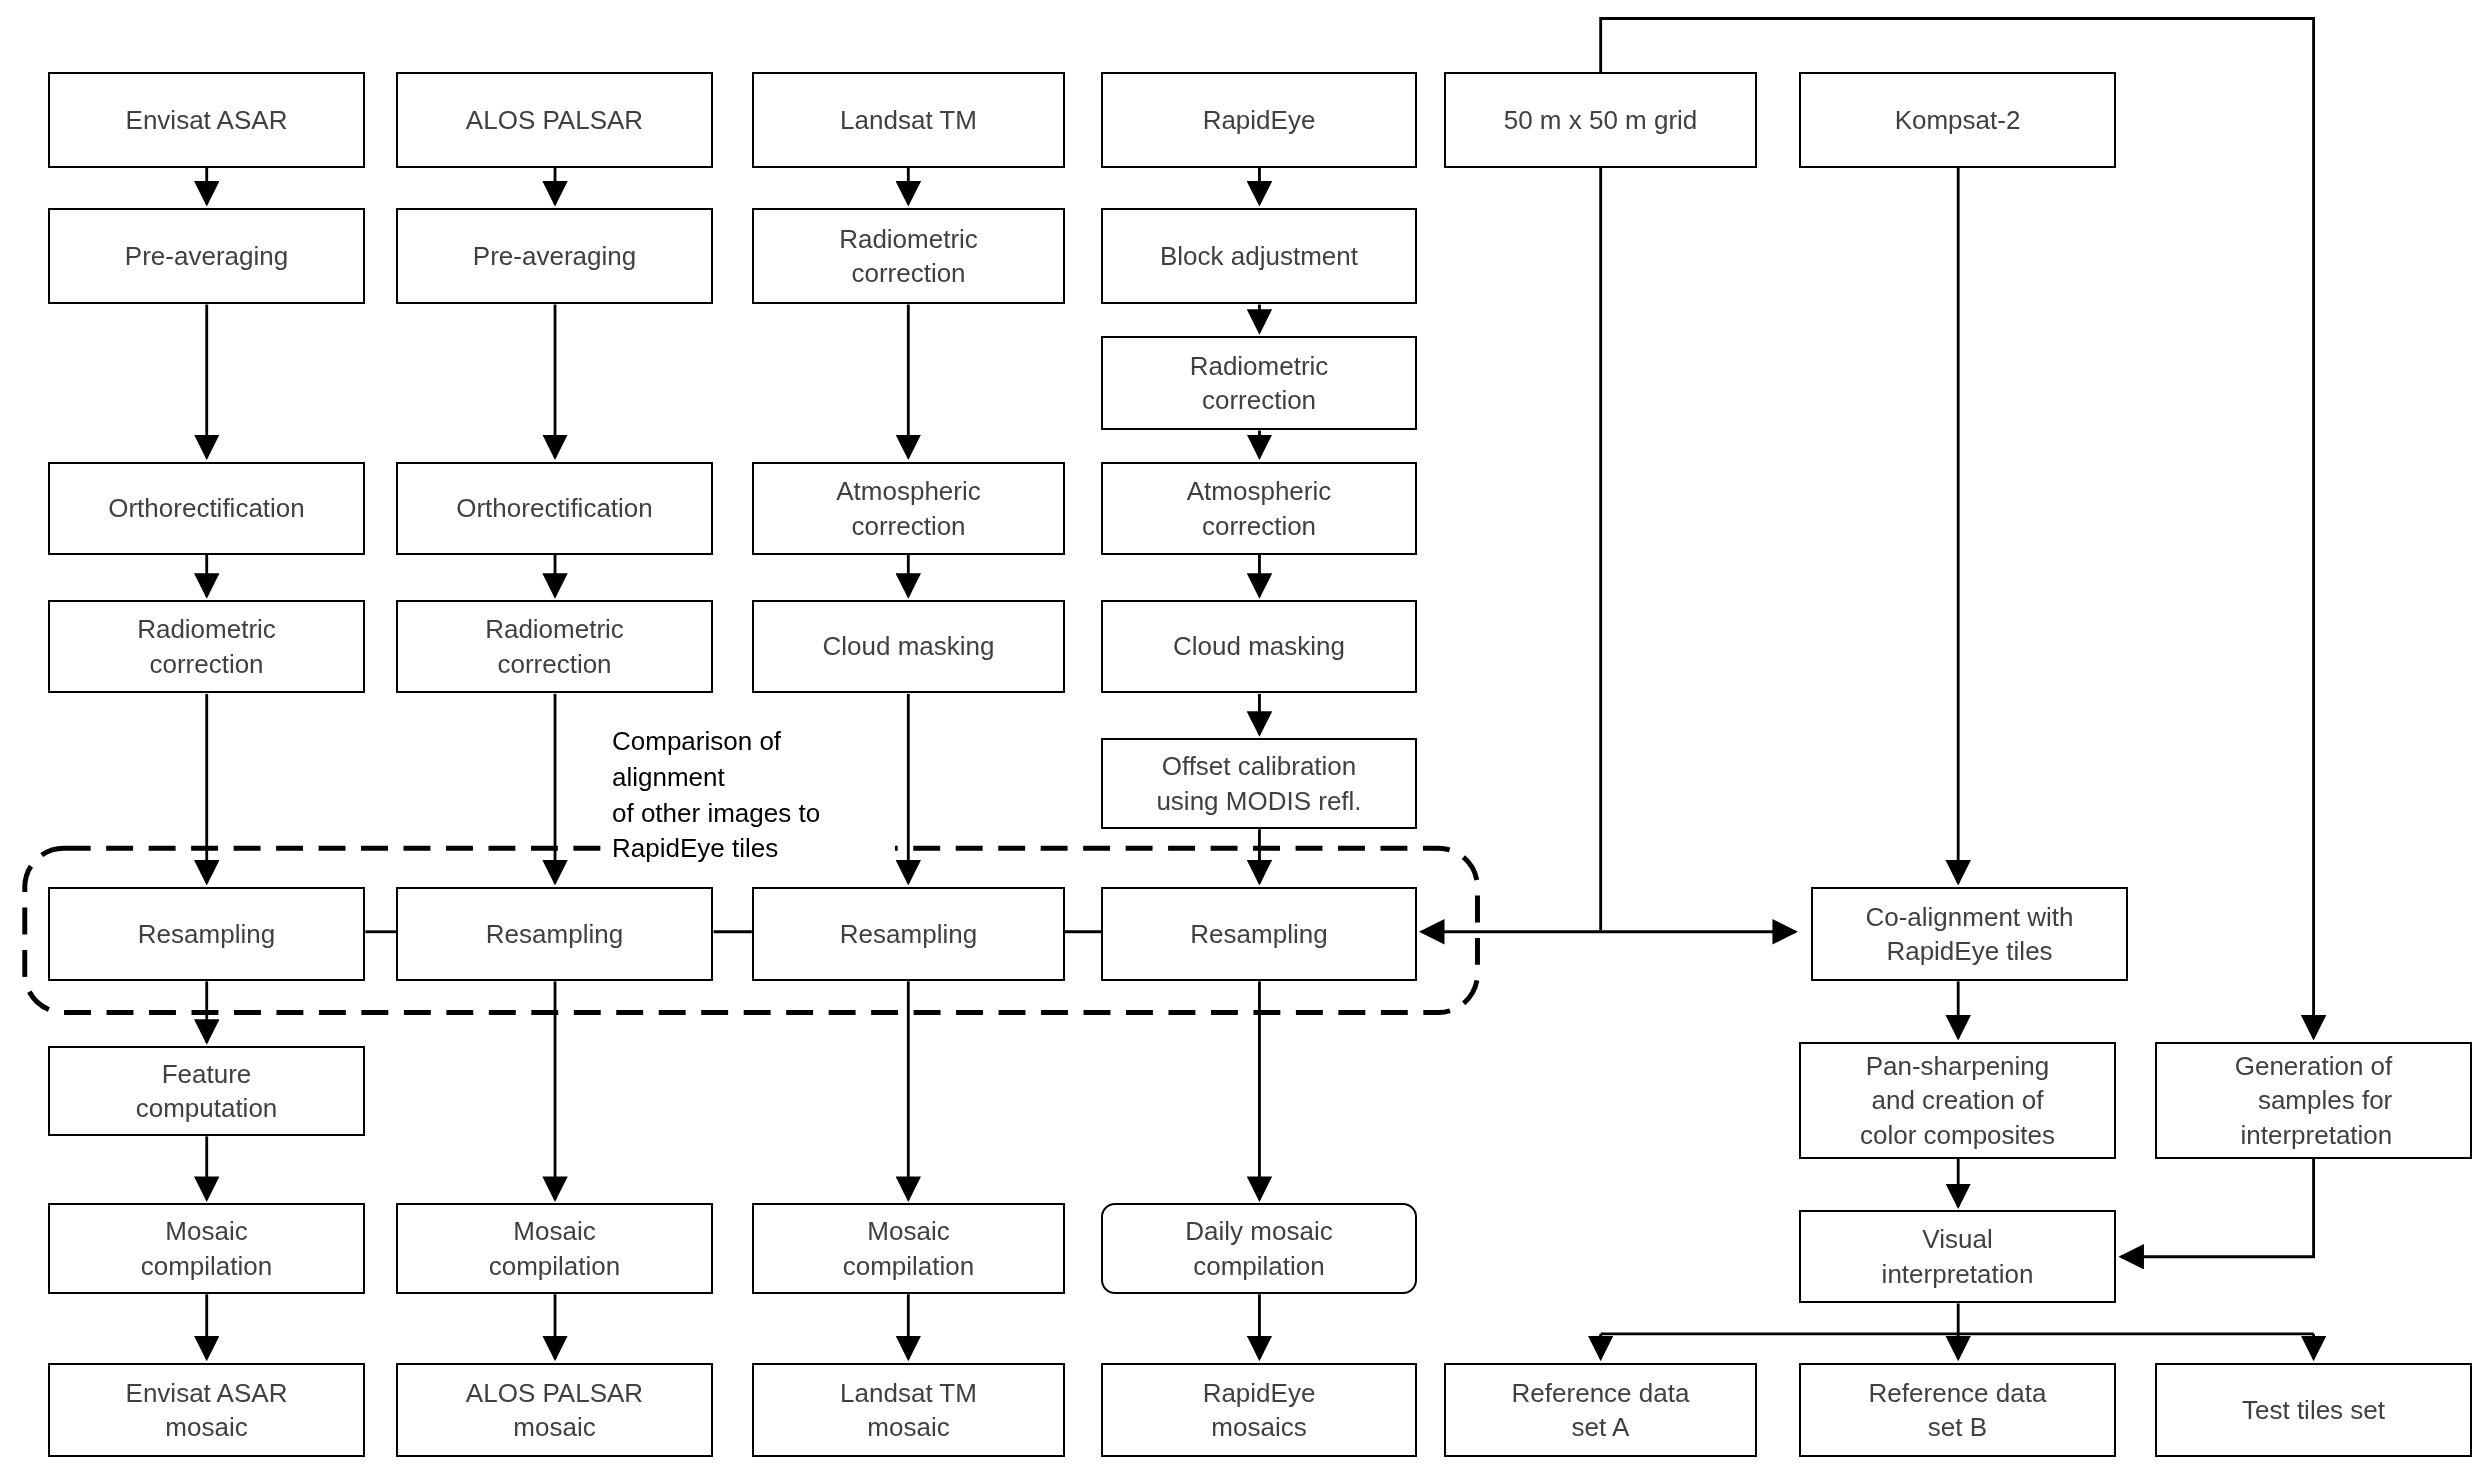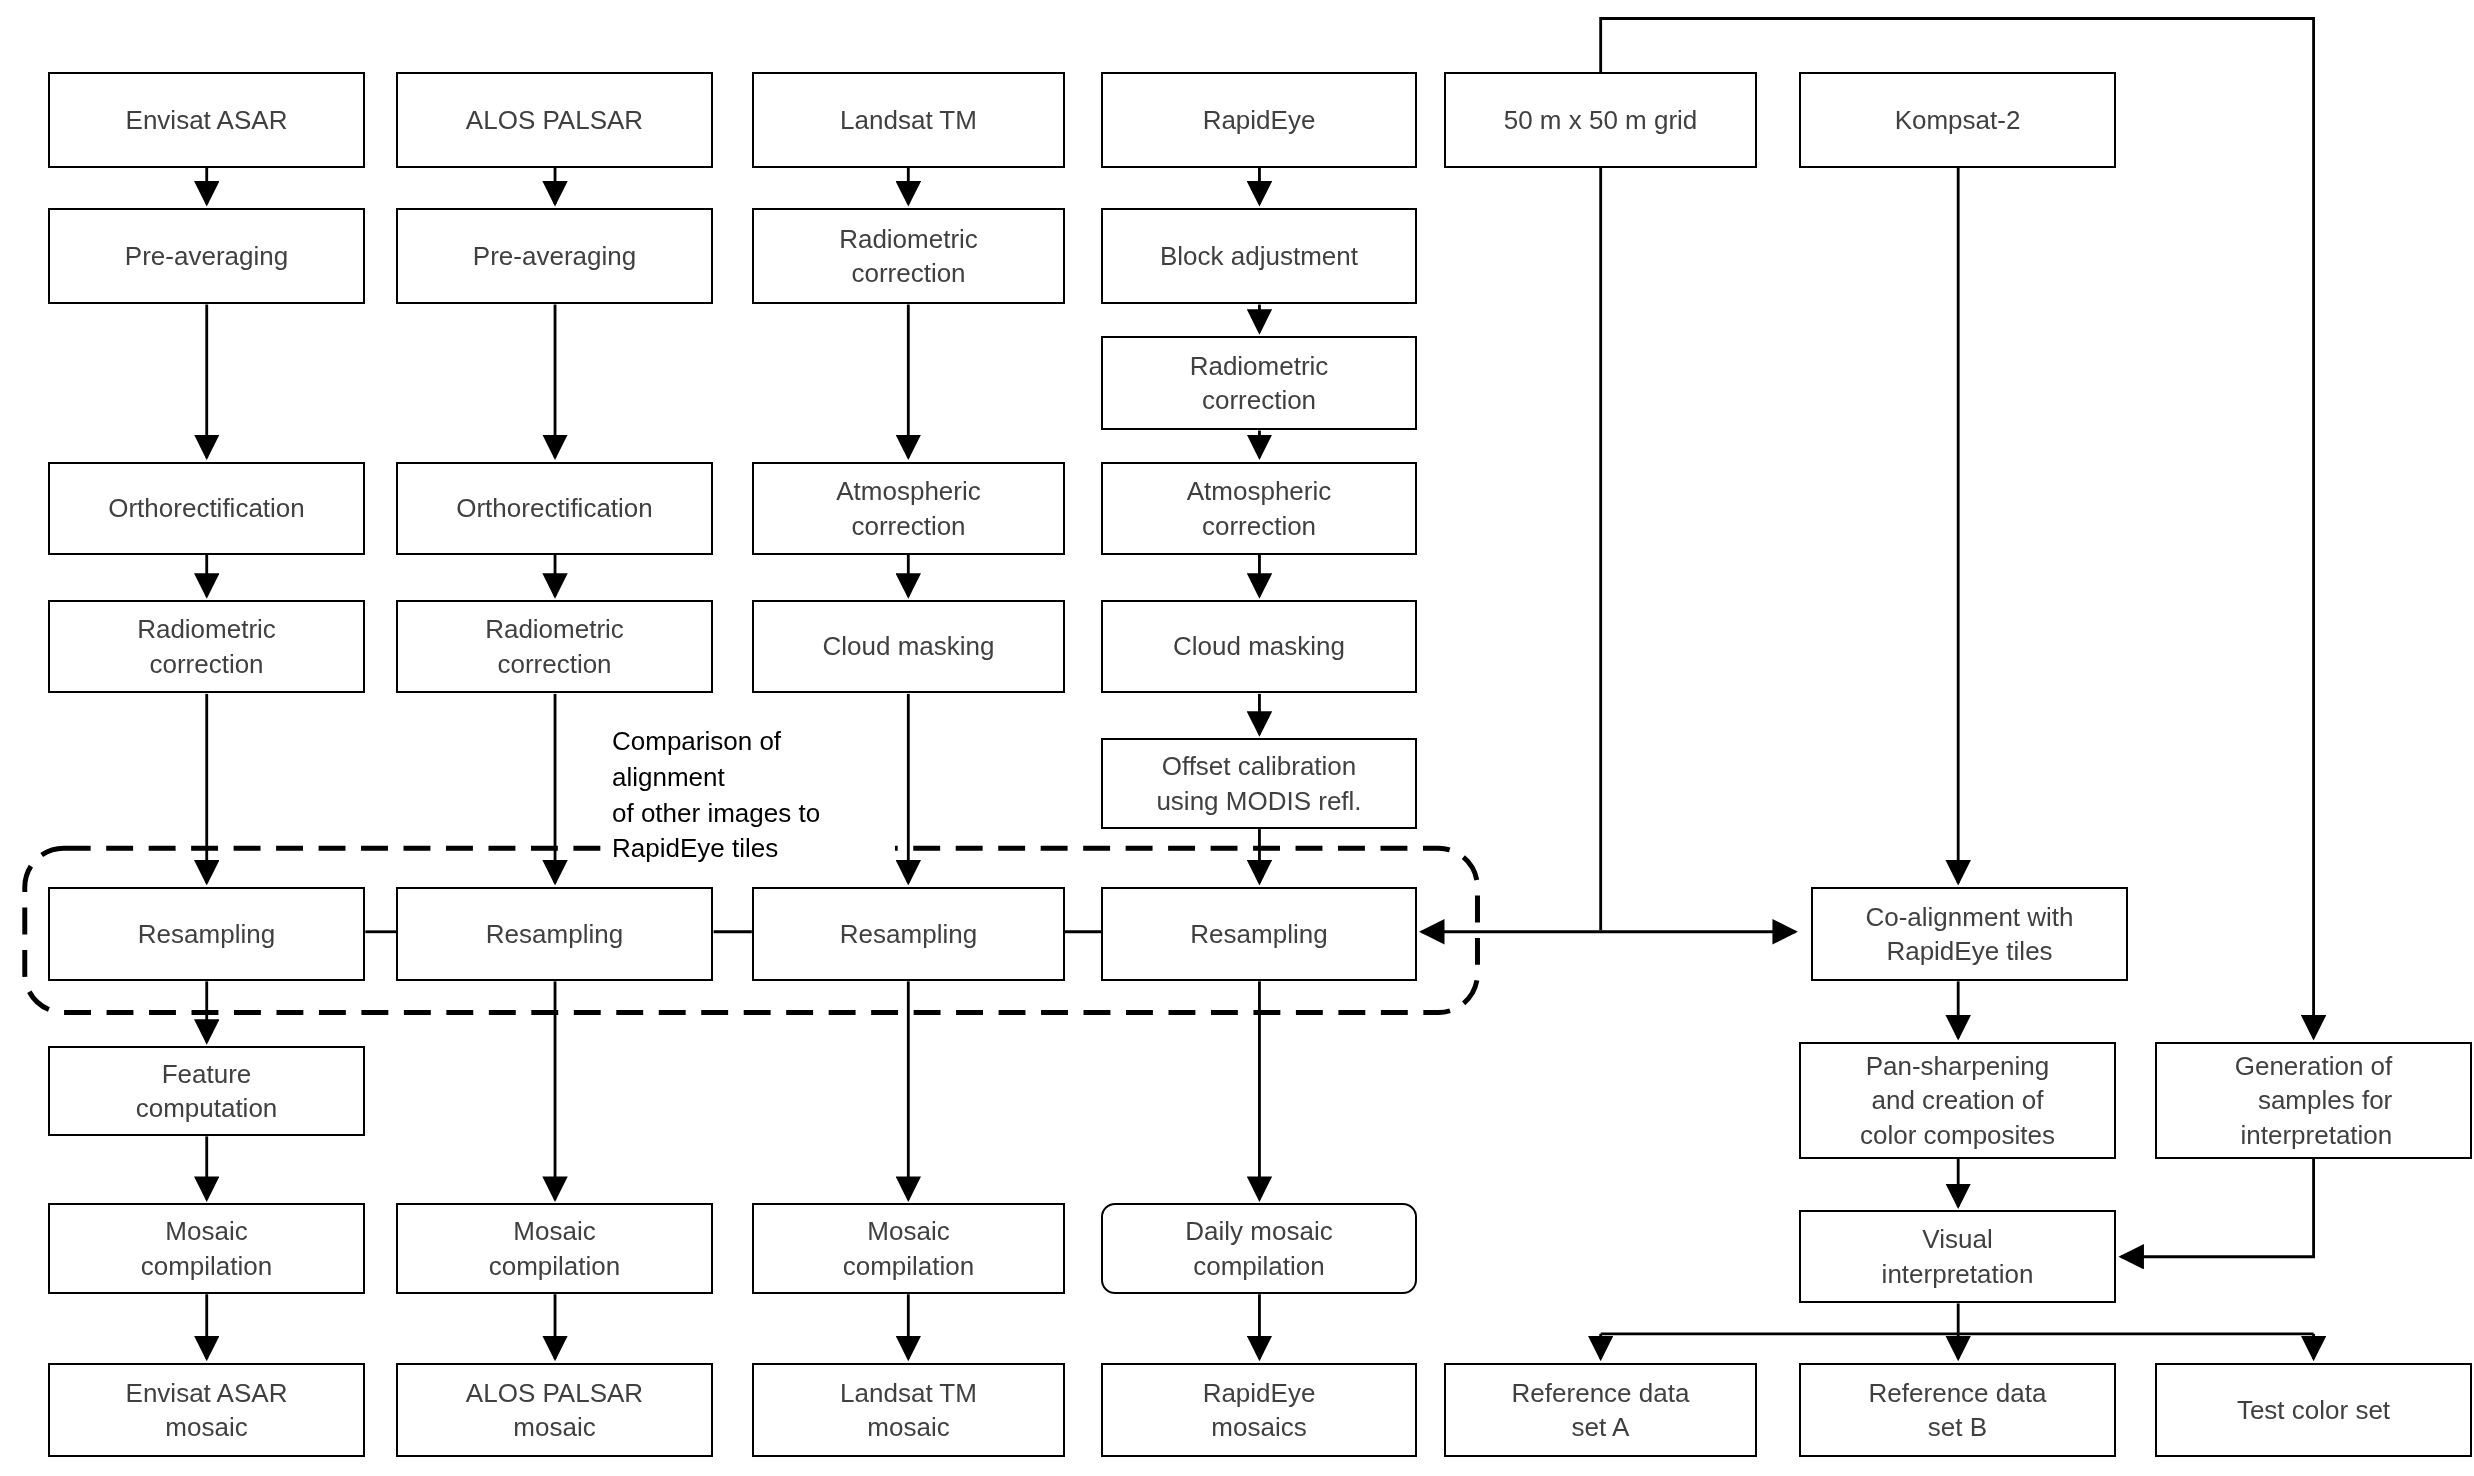--- a/index.html
+++ b/index.html
@@ -174,16 +174,16 @@
   <div class="node" style="left:396px;top:1363px;width:317px;height:94px;">ALOS PALSAR
 mosaic</div>
   <div class="node" style="left:752px;top:1363px;width:313px;height:94px;">Landsat TM
 mosaic</div>
   <div class="node" style="left:1101px;top:1363px;width:316px;height:94px;">RapidEye
 mosaics</div>
   <div class="node" style="left:1444px;top:1363px;width:313px;height:94px;">Reference data
 set A</div>
   <div class="node" style="left:1799px;top:1363px;width:317px;height:94px;">Reference data
 set B</div>
-  <div class="node" style="left:2155px;top:1363px;width:317px;height:94px;">Test color set</div>
+  <div class="node" style="left:2155px;top:1363px;width:317px;height:94px;">Test tiles set</div>
 
 </div>
 
 
 </body></html>

